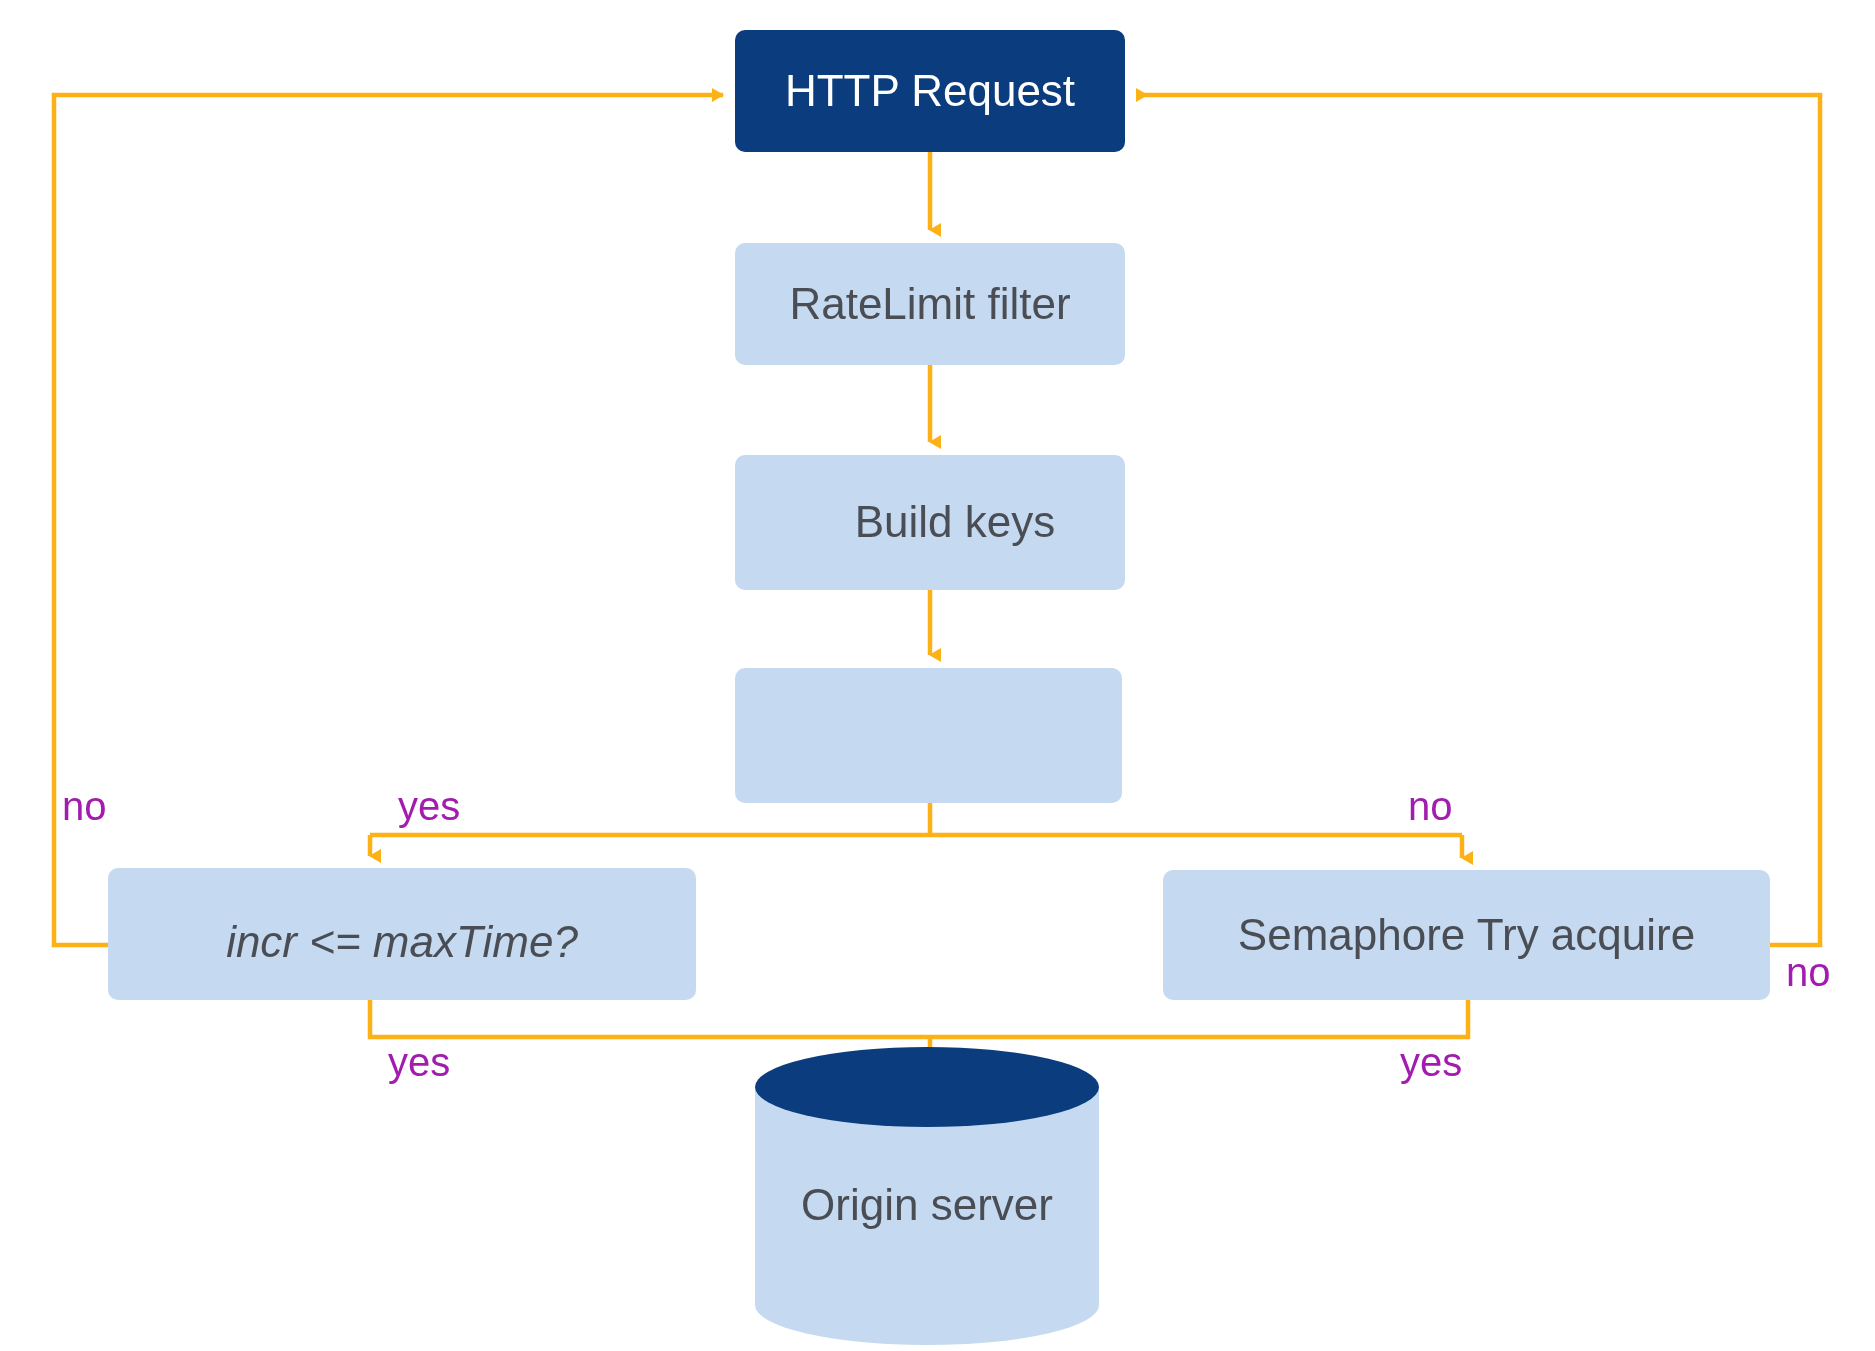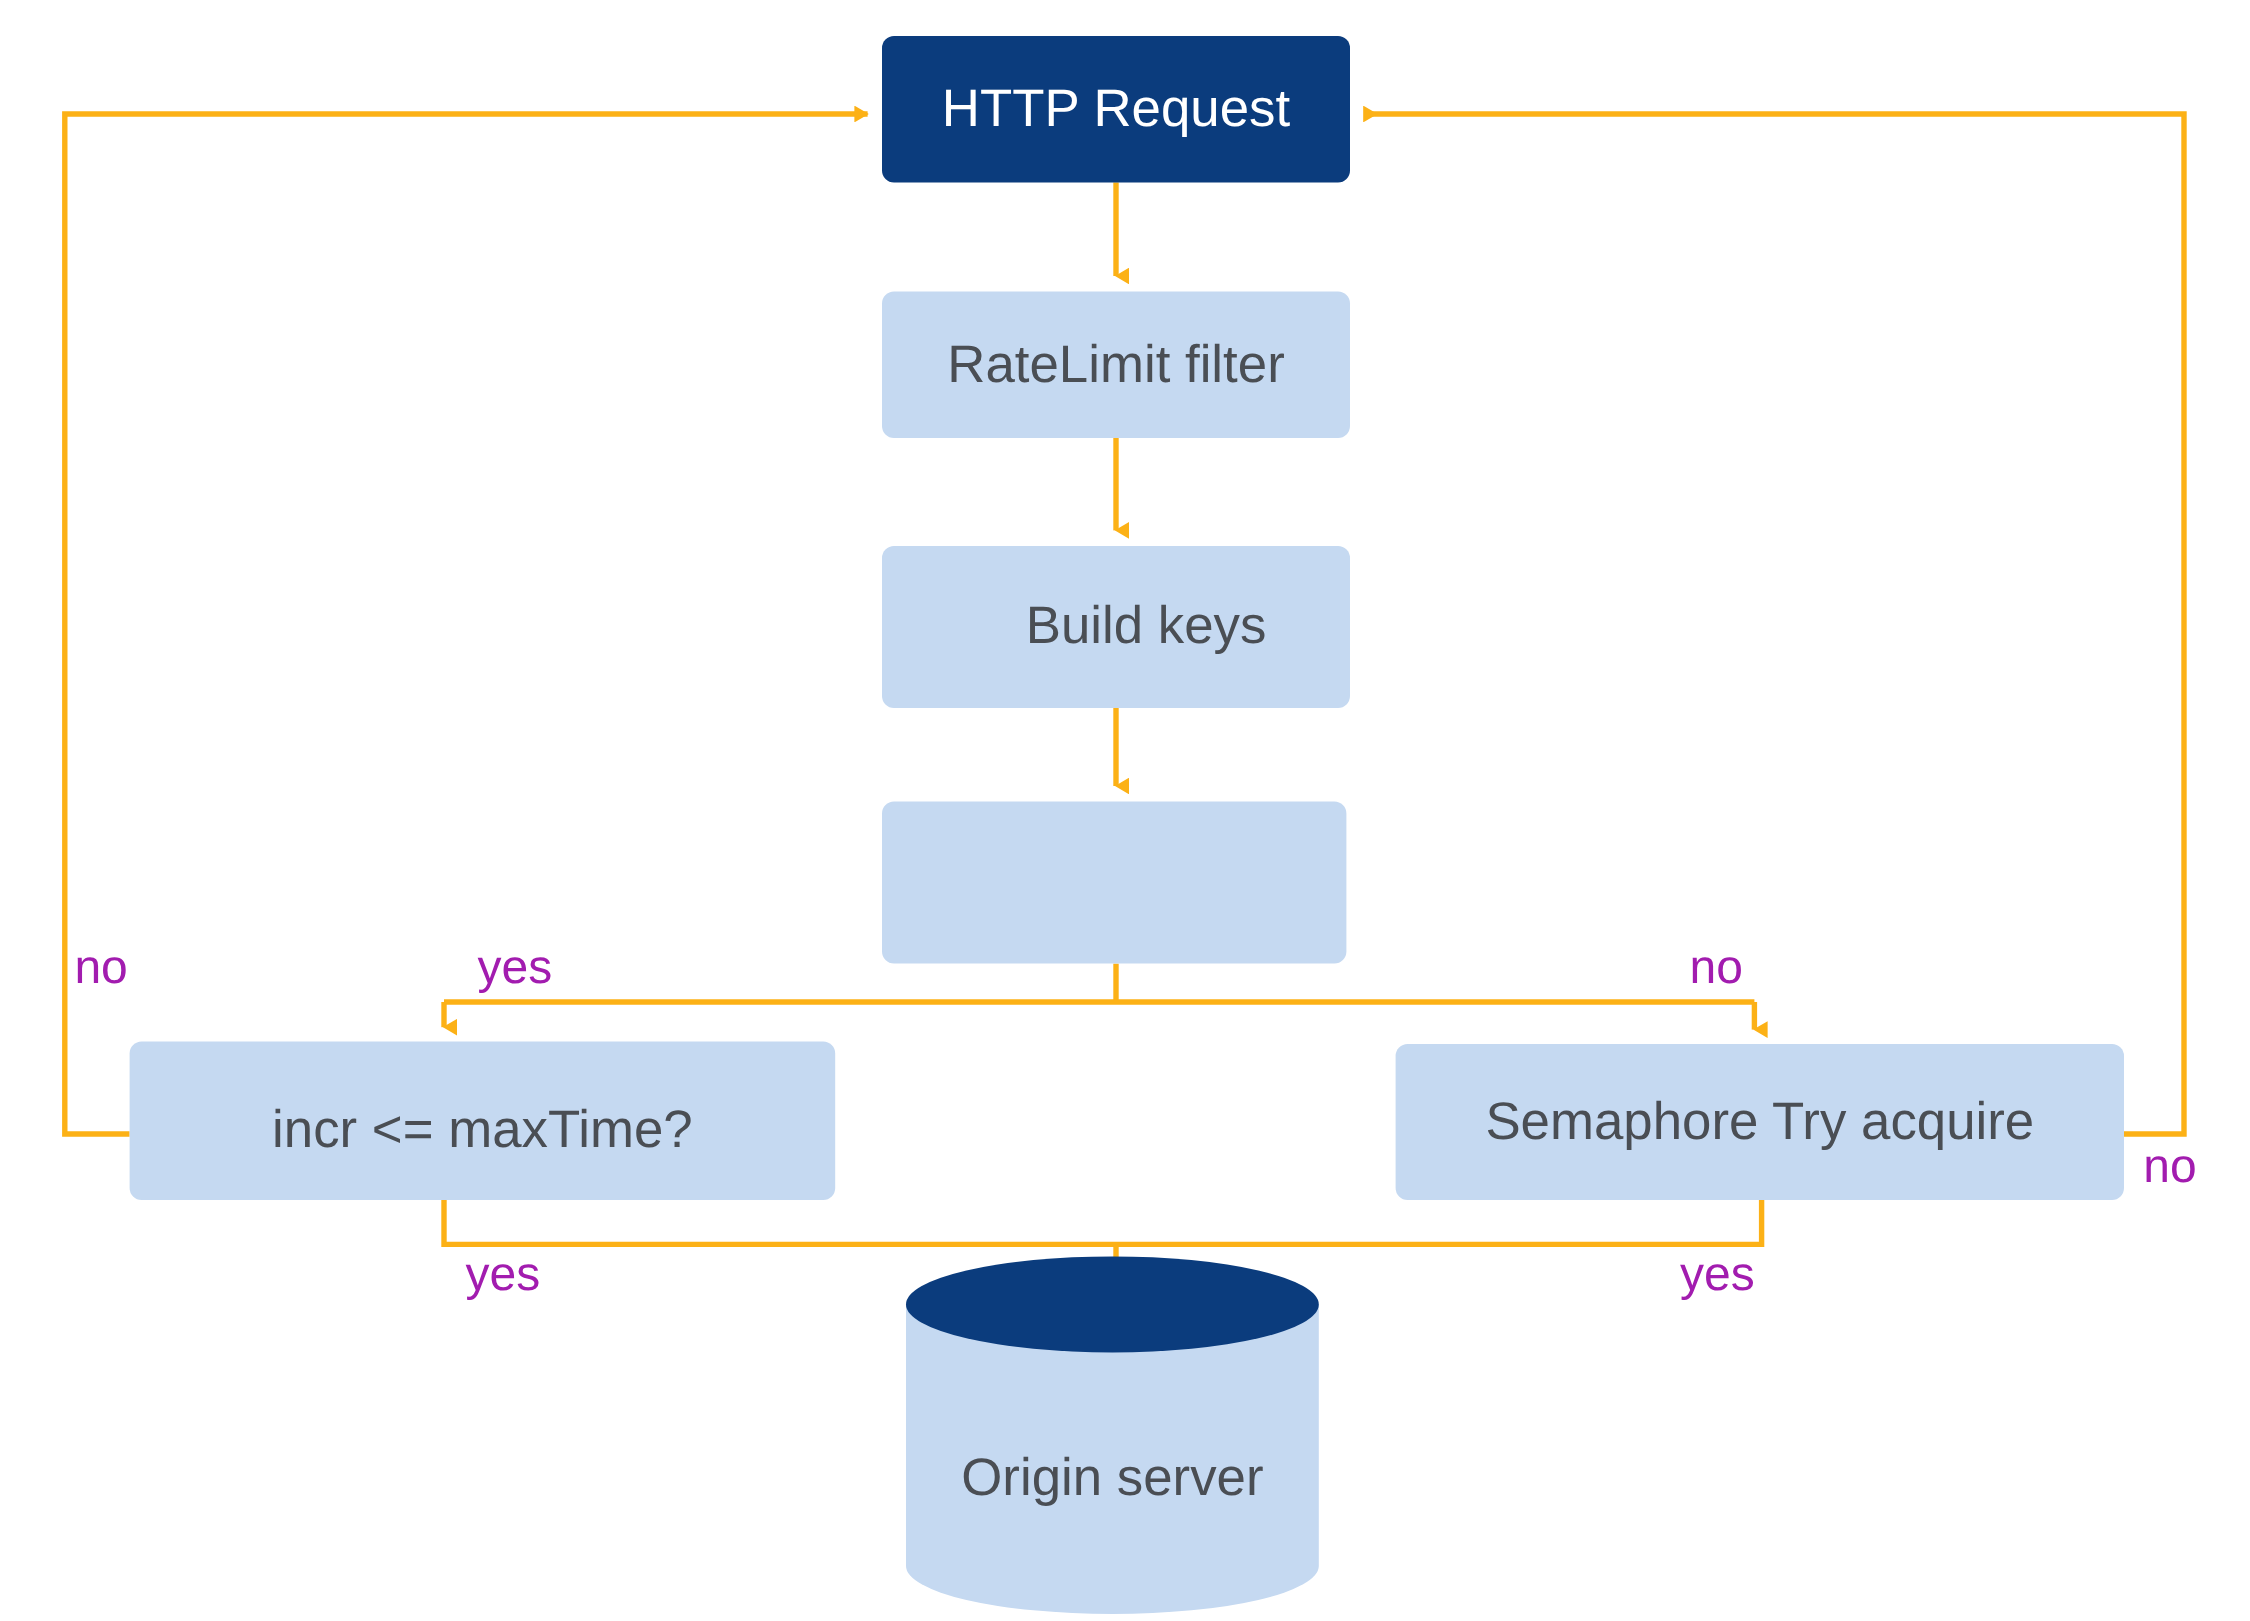--- a/index.html
+++ b/index.html
@@ -113,25 +113,25 @@
     </g>
   </svg>
 
   <div class="node-label dark" style="left:735px; top:30px; width:390px; height:122px;">HTTP Request</div>
 
   <div class="node-label" style="left:735px; top:243px; width:390px; height:122px;">RateLimit filter</div>
 
   <div class="node-label" style="left:735px; top:455px; width:390px; height:135px;margin-left:25px;">Build keys</div>
 
 
-  <div class="node-label" style="left:108px; top:868px; width:588px; height:148px;">incr &lt;= maxTime?</div>
+  <div class="node-label" style="left:108px; top:868px; width:588px; height:148px;font-style:italic;">incr &lt;= maxTime?</div>
 
   <div class="node-label" style="left:1163px; top:870px; width:607px; height:130px;">Semaphore Try acquire</div>
 
-  <div class="node-label" style="left:755px; top:1132px; width:344px; height:200px;">Origin server</div>
+  <div class="node-label" style="left:755px; top:1105px; width:344px; height:200px;">Origin server</div>
 
   <div class="edge-label" style="left:62px; top:784px;">no</div>
 
   <div class="edge-label" style="left:398px; top:784px;">yes</div>
 
   <div class="edge-label" style="left:1408px; top:784px;">no</div>
 
   <div class="edge-label" style="left:388px; top:1040px;">yes</div>
 
   <div class="edge-label" style="left:1400px; top:1040px;">yes</div>

